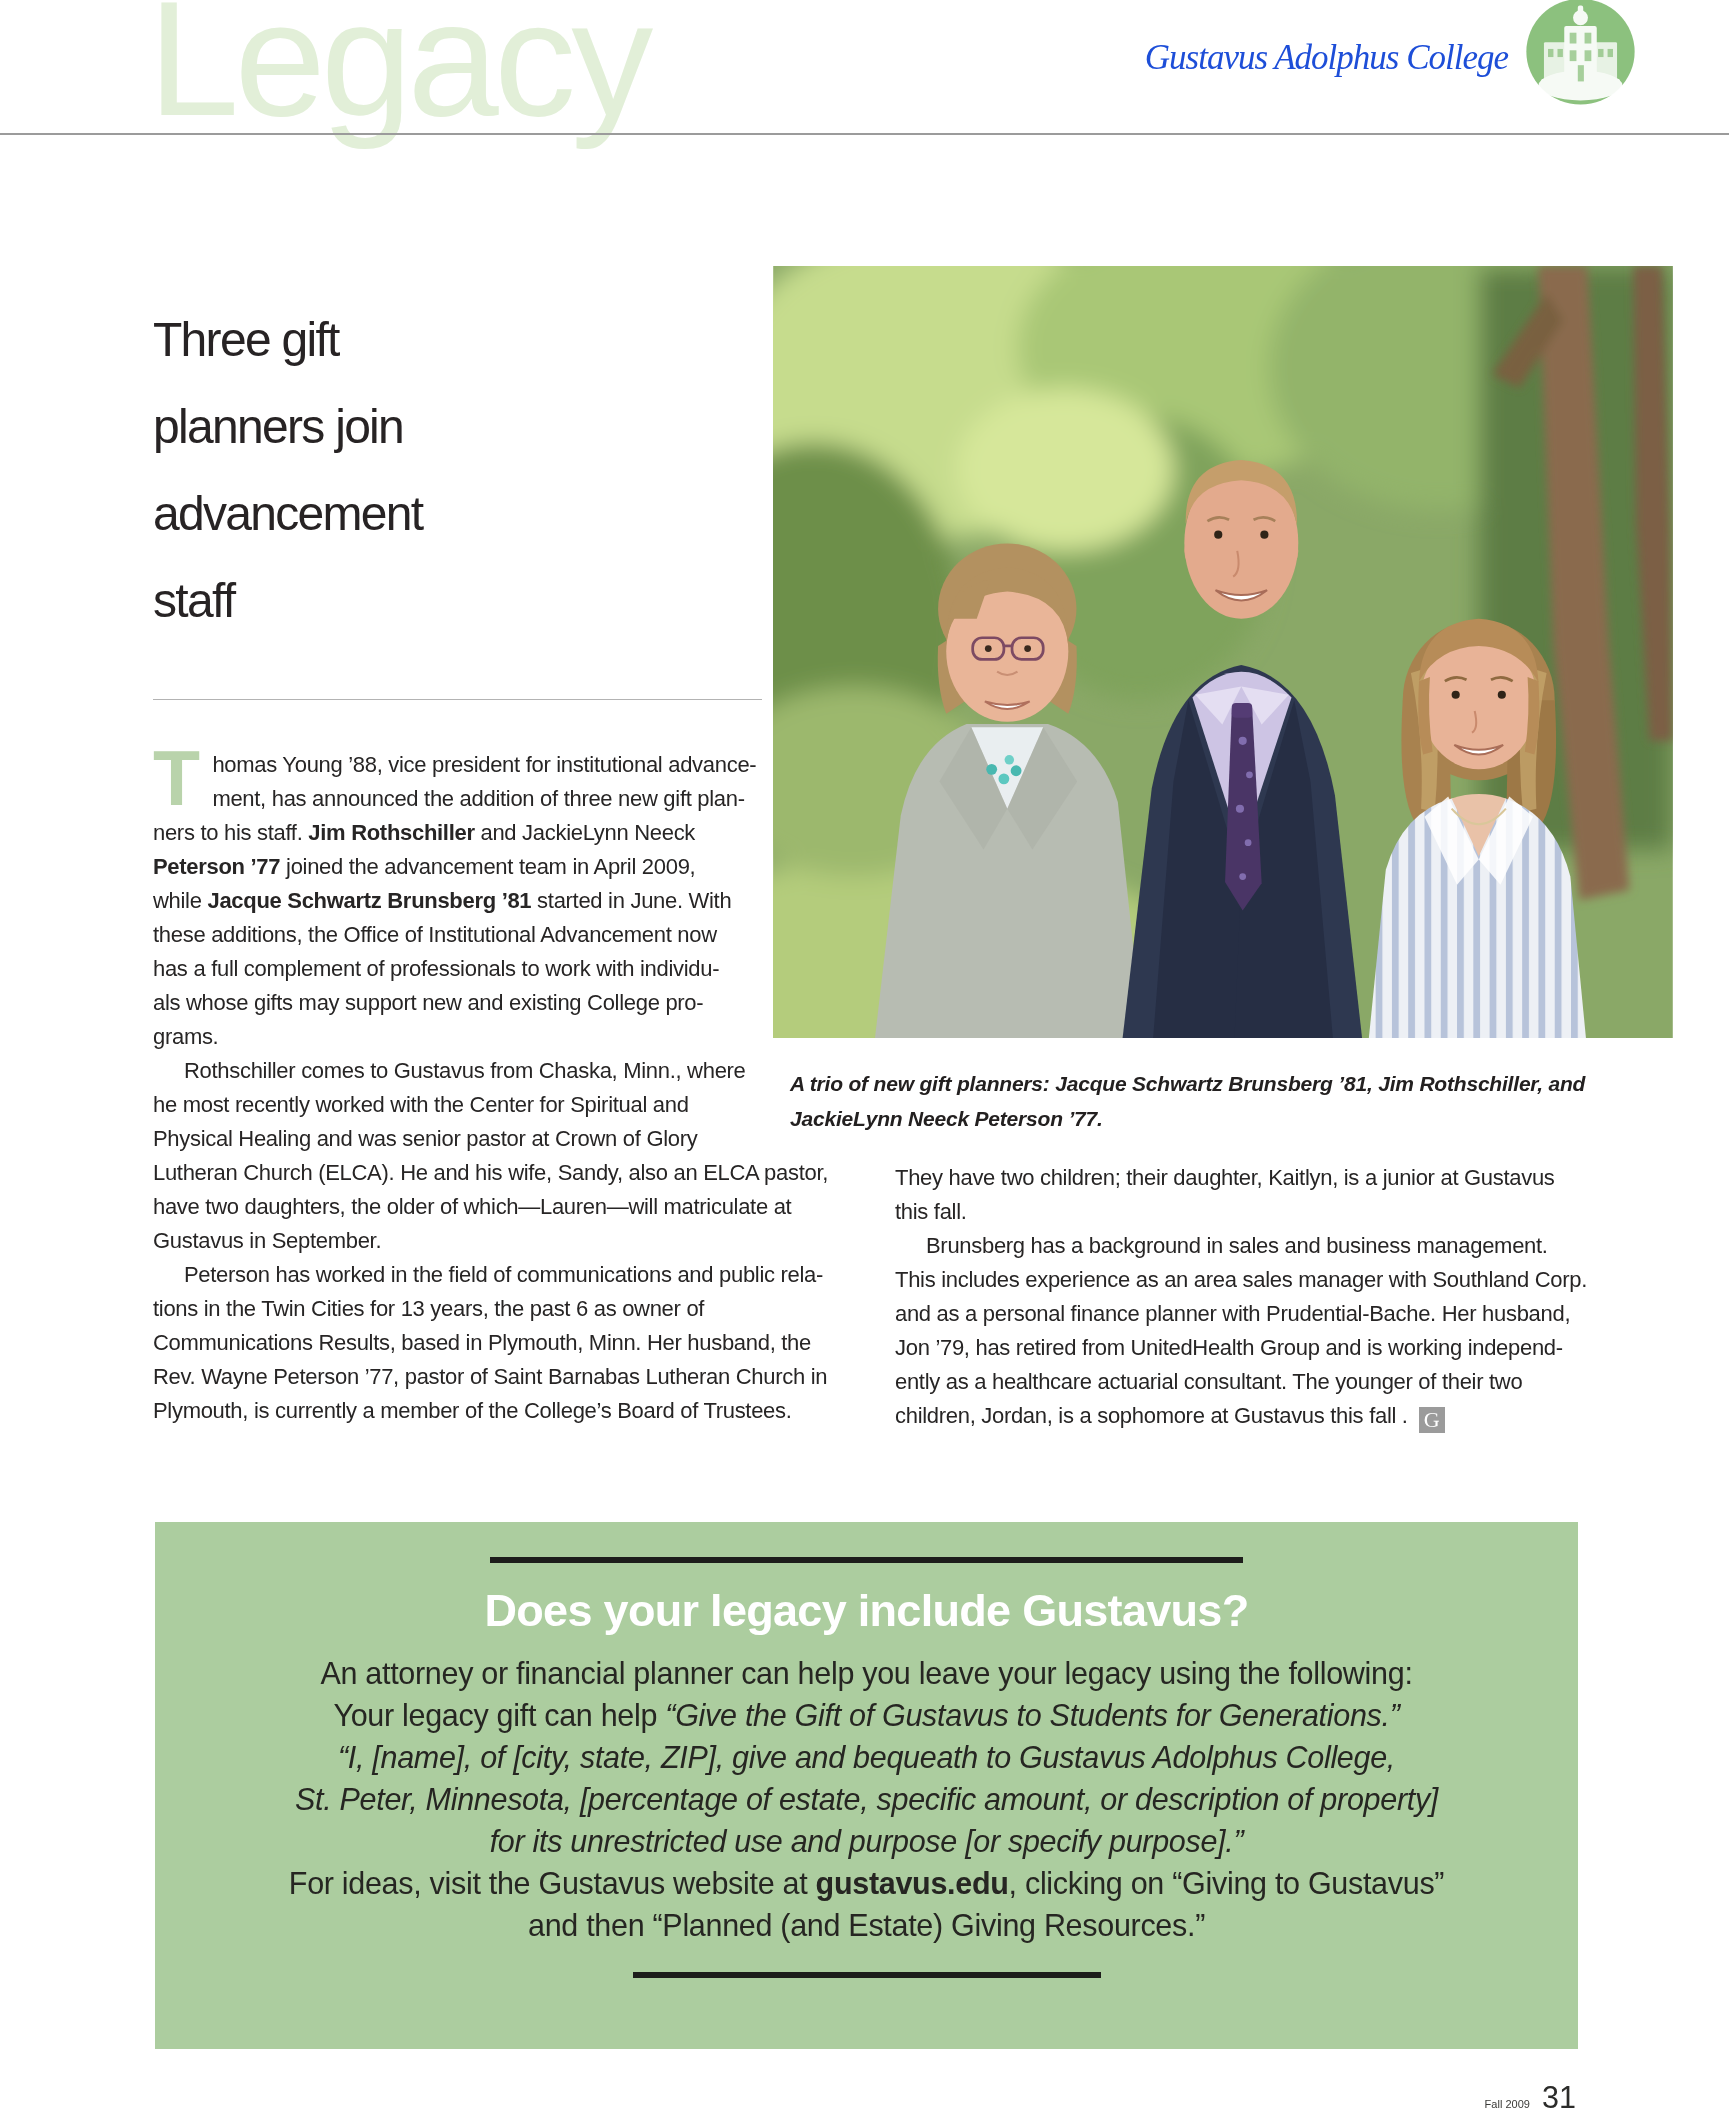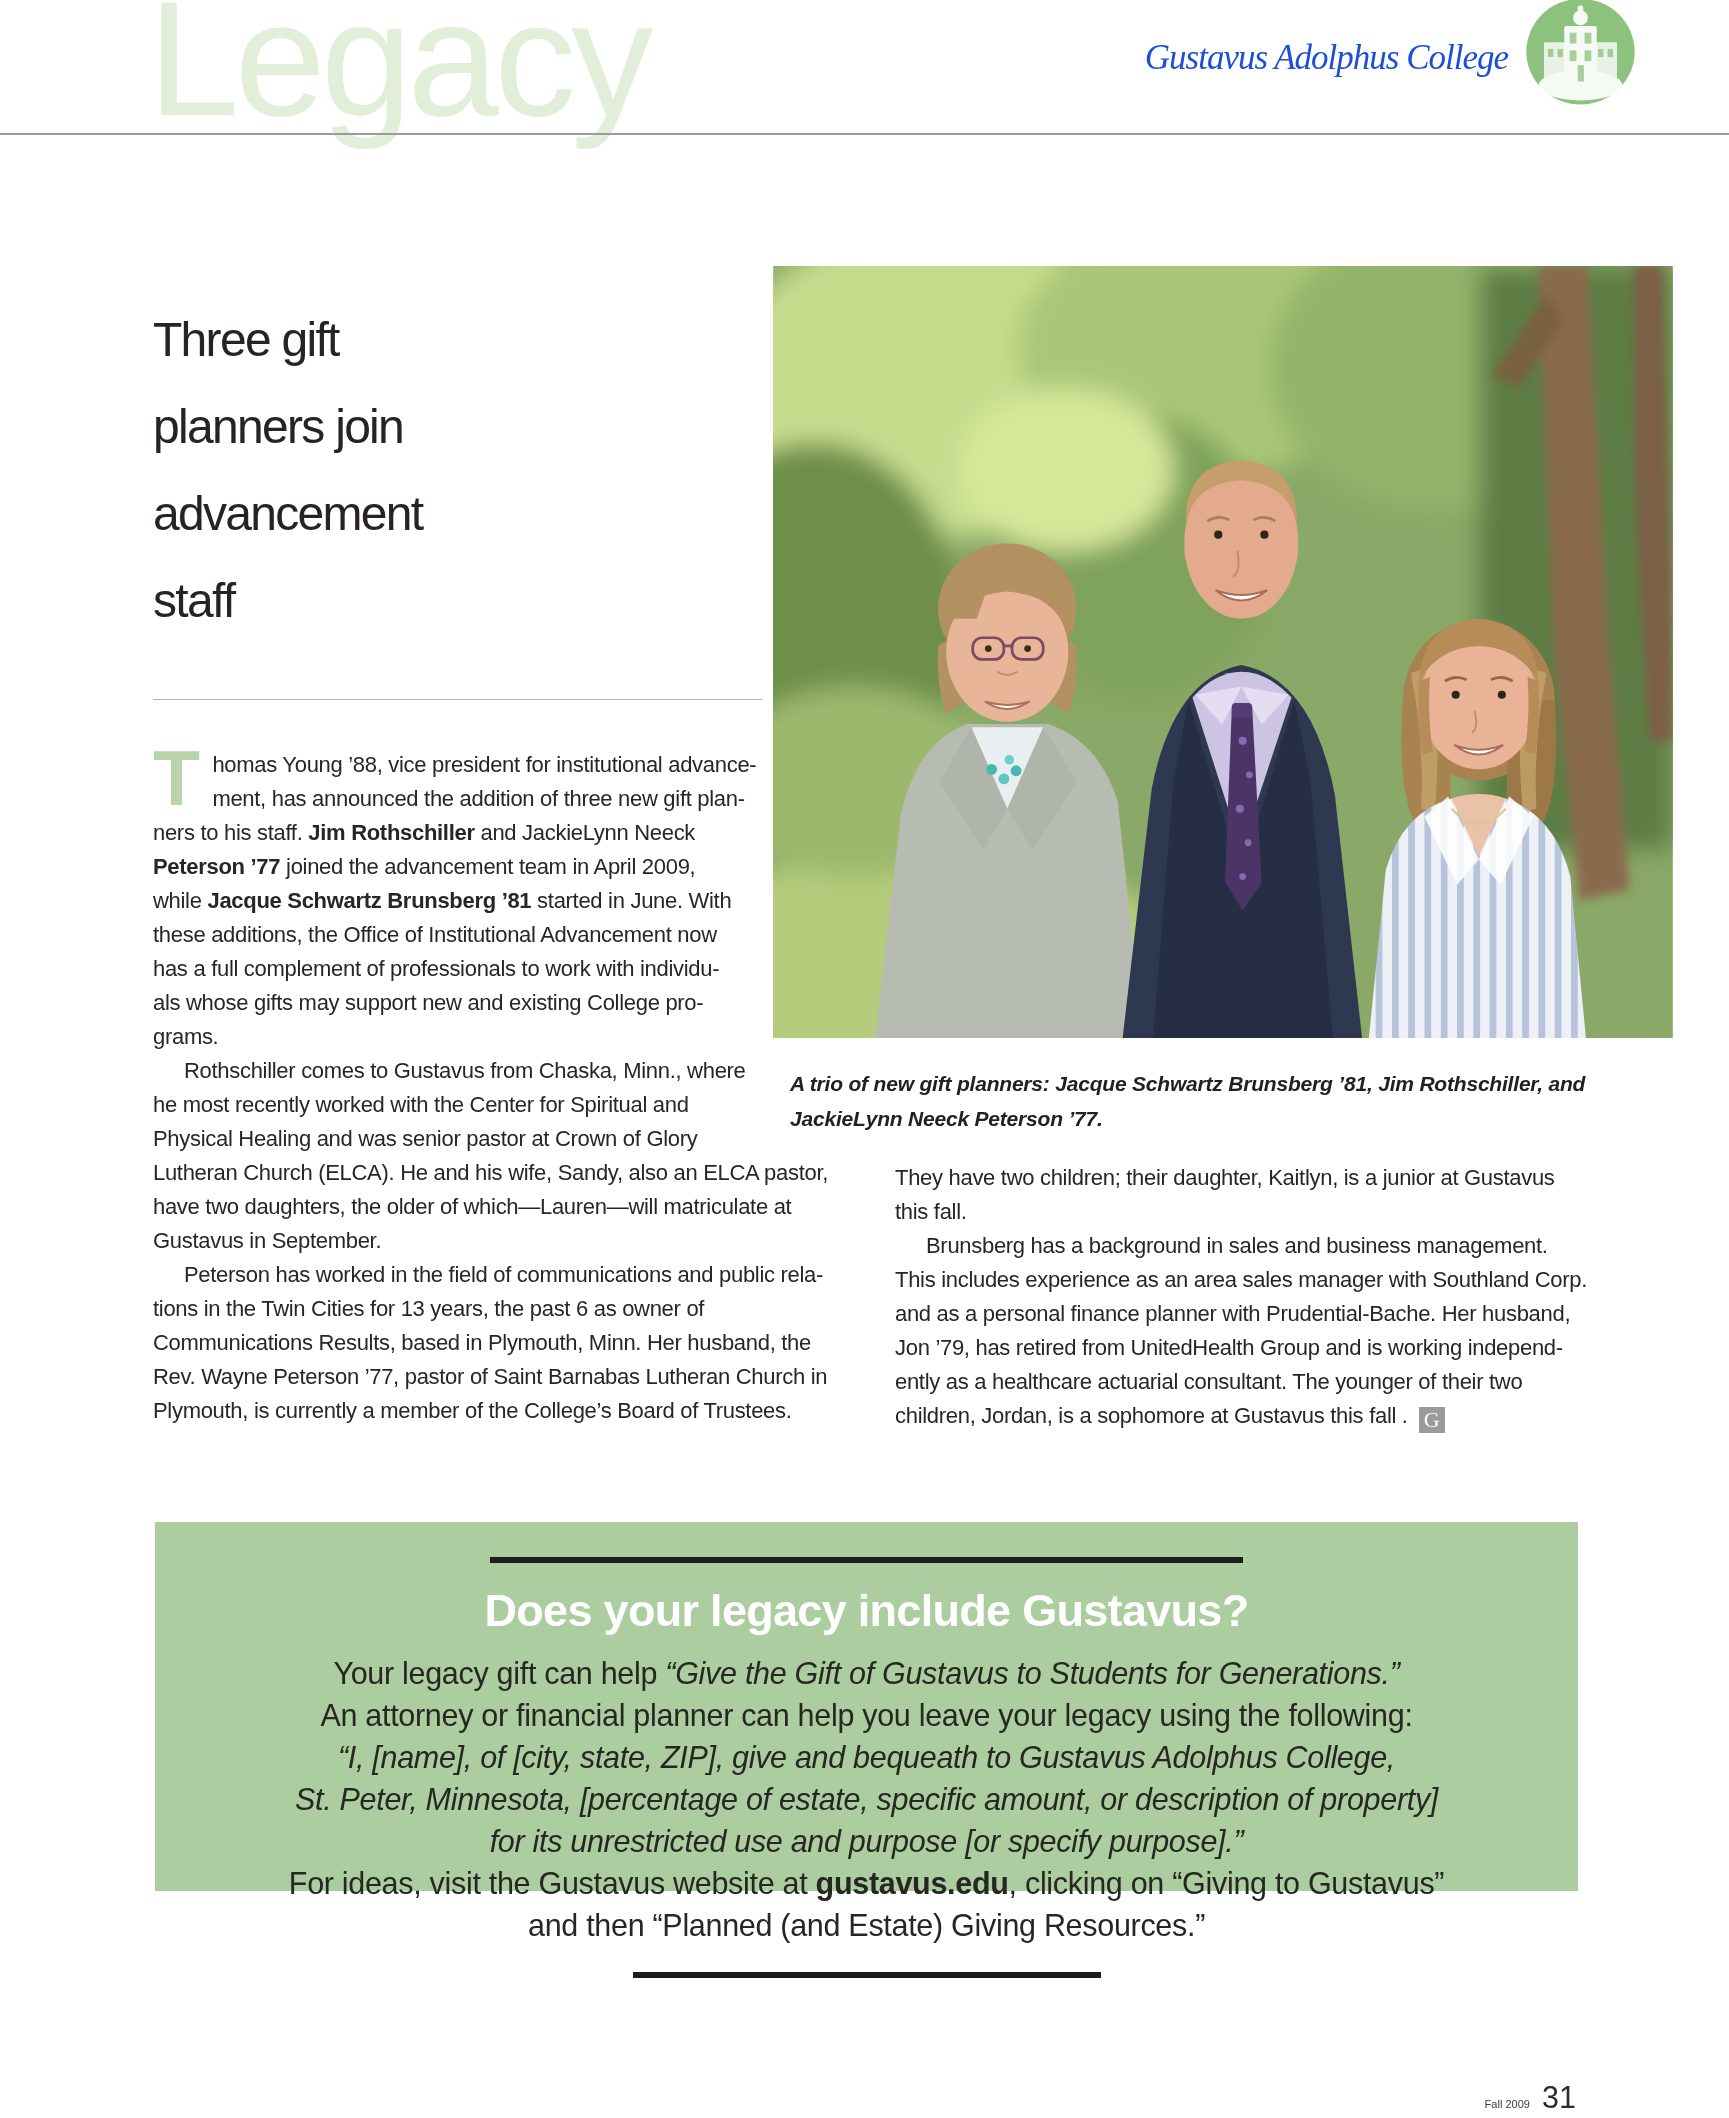--- a/index.html
+++ b/index.html
@@ -40,21 +40,21 @@
   }
   
   #photo{left:773px;top:266px;width:900px;height:772px;overflow:hidden;}
   
   #photo-caption{
     left:790px;top:1066px;width:862px;font-size:21px;line-height:35px;
     font-weight:bold;font-style:italic;color:#232020;letter-spacing:-0.2px;
   }
   
   #legacy-box{
-    left:155px;top:1522px;width:1423px;height:369px;background:#accd9f;
+    left:155px;top:1522px;width:1423px;height:527px;background:#accd9f;
     box-sizing:border-box;text-align:center;
   }
   .box-bar{height:6.1px;background:#1d1d1b;margin:0 auto;}
   #box-bar-top{width:753px;margin-top:35px;}
   #box-bar-bottom{width:468px;margin-top:26px;}
   #legacy-box-title{
     margin-top:23px;font-size:45px;line-height:50px;font-weight:bold;
     color:#ffffff;letter-spacing:-0.7px;
   }
   #legacy-box-lines{margin-top:16.3px;font-size:30.5px;line-height:42px;
@@ -254,22 +254,22 @@
     <div class="line"><span>and as a personal finance planner with Prudential-Bache. Her husband,</span></div>
     <div class="line"><span>Jon ’79, has retired from UnitedHealth Group and is working independ-</span></div>
     <div class="line"><span>ently as a healthcare actuarial consultant. The younger of their two</span></div>
     <div class="line"><span>children, Jordan, is a sophomore at Gustavus this fall .</span><span class="gmark">G</span></div>
   </div>
 
 <div class="abs" id="legacy-box">
   <div class="box-bar" id="box-bar-top"></div>
   <div id="legacy-box-title">Does your legacy include Gustavus?</div>
   <div id="legacy-box-lines">
+      <div class="line"><span>An attorney or financial planner can help you leave your legacy using the following:</span></div>
       <div class="line"><span>Your legacy gift can help </span><span style="font-style: italic;">“Give the Gift of Gustavus to Students for Generations.”</span></div>
-      <div class="line"><span>An attorney or financial planner can help you leave your legacy using the following:</span></div>
       <div class="line"><span style="font-style: italic;">“I, [name], of [city, state, ZIP], give and bequeath to Gustavus Adolphus College,</span></div>
       <div class="line"><span style="font-style: italic;">St. Peter, Minnesota, [percentage of estate, specific amount, or description of property]</span></div>
       <div class="line"><span style="font-style: italic;">for its unrestricted use and purpose [or specify purpose].”</span></div>
       <div class="line"><span>For ideas, visit the Gustavus website at </span><span style="font-weight: bold; ">gustavus.edu</span><span>, clicking on “Giving to Gustavus”</span></div>
       <div class="line"><span>and then “Planned (and Estate) Giving Resources.”</span></div>
     </div>
   <div class="box-bar" id="box-bar-bottom"></div>
 </div>
 
 <div class="abs" id="footer">

